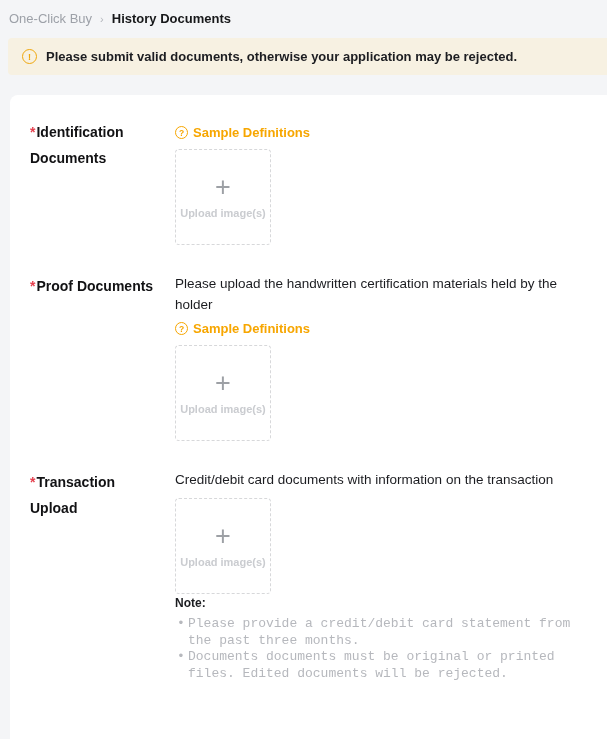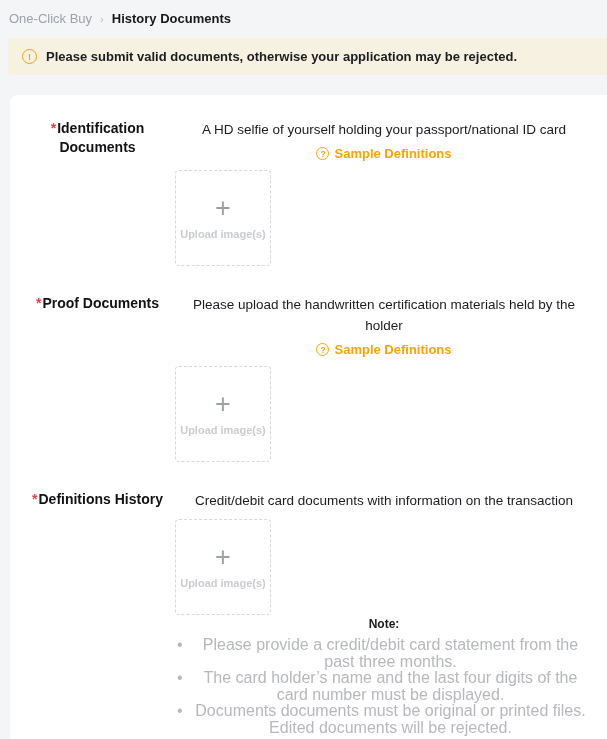--- a/index.html
+++ b/index.html
@@ -2,21 +2,21 @@
 <html><head>
 <meta charset="utf-8">
 <style>
   * { margin:0; padding:0; box-sizing:border-box; }
   html,body { width:607px; height:739px; overflow:hidden; }
   body {
     font-family:"Liberation Sans", sans-serif;
     background:#f4f5f7;
     color:#17181a;
   }
-  .page { width:503px; height:739px; position:relative;text-align:center; }
+  .page { width:503px; height:739px; position:relative; }
 
   
   .breadcrumb {
     display:flex; align-items:center; gap:8px;
     padding:10px 16px 0 9px;
     font-size:13px; line-height:18px;
   }
   .crumb-muted { color:#9da1a8; cursor:pointer; }
   .crumb-sep { color:#b4b7bd; font-size:11px; }
   .crumb-current { color:#17181a; font-weight:700; }
@@ -45,21 +45,21 @@
     background:#ffffff;
     border-radius:8px 0 0 0;
     padding:24px 14px 0 20px;
   }
 
   .row { display:flex; }
   .row-s1, .row-s2 { margin-bottom:28px; }
   .row-s3 { margin-bottom:0; }
   .row-label {
     flex:none; width:145px;
-    font-size:14px; font-weight:700; line-height:19px;
+    font-size:14px; font-weight:700; line-height:26px;
     color:#121214; padding-right:10px;
   }
   .req { color:#e5404e; margin-right:1px; }
   .row-content { flex:1; min-width:0; }
   .desc {
     font-size:13.5px; line-height:21px; color:#1b1c20;
     max-width:424px;
   }
 
   .sample-link {
@@ -86,21 +86,21 @@
   .plus-icon {
     color:#9da0a5; font-size:27px; line-height:24px; font-weight:400;
   }
   .upload-label { font-size:11px; color:#caccd0;font-weight:bold; }
 
   .note-block { margin-top:1px; margin-bottom:14px; }
   .note-title { font-size:12px; font-weight:600; color:#1b1c20; line-height:16px; }
   .note-list { list-style:none; margin-top:5px; }
   .note-list li {
     position:relative; padding-left:13px;
-    font-size:16px; line-height:16.5px; color:#b6b8bd;
+    font-size:13px; line-height:16.5px; color:#b6b8bd;font-family:Liberation Mono, monospace;
   }
   .note-list li::before {
     content:"•"; position:absolute; left:2px; top:0;
     color:#b6b8bd;
   }
 </style>
 </head>
 <body>
 
 <div class="page">
@@ -116,21 +116,20 @@
     <span class="banner-text">Please submit valid documents, otherwise your application may be rejected.</span>
   </div>
 
   <div class="card">
 
     <div class="row row-s1">
       <div class="row-label">
         <span class="req">*</span><span>Identification Documents</span>
       </div>
       <div class="row-content">
-        <div class="desc">A HD selfie of yourself holding your passport/national ID card</div>
         <div class="sample-link">
           <span class="q-icon">?</span>
           <span>Sample Definitions</span>
         </div>
         <div class="upload-box">
           <span class="plus-icon">+</span>
           <span class="upload-label">Upload image(s)</span>
         </div>
       </div>
     </div>
@@ -147,33 +146,32 @@
         </div>
         <div class="upload-box">
           <span class="plus-icon">+</span>
           <span class="upload-label">Upload image(s)</span>
         </div>
       </div>
     </div>
 
     <div class="row row-s3">
       <div class="row-label">
-        <span class="req">*</span><span>Definitions History</span>
+        <span class="req">*</span><span>Transaction Upload</span>
       </div>
       <div class="row-content">
         <div class="desc">Credit/debit card documents with information on the transaction</div>
         <div class="upload-box">
           <span class="plus-icon">+</span>
           <span class="upload-label">Upload image(s)</span>
         </div>
         <div class="note-block">
           <div class="note-title">Note:</div>
           <ul class="note-list">
             <li>Please provide a credit/debit card statement from the past three months.</li>
-            <li>The card holder’s name and the last four digits of the card number must be displayed.</li>
             <li>Documents documents must be original or printed files. Edited documents will be rejected.</li>
           </ul>
         </div>
       </div>
     </div>
 
   </div>
 </div>
 
 </body></html>

